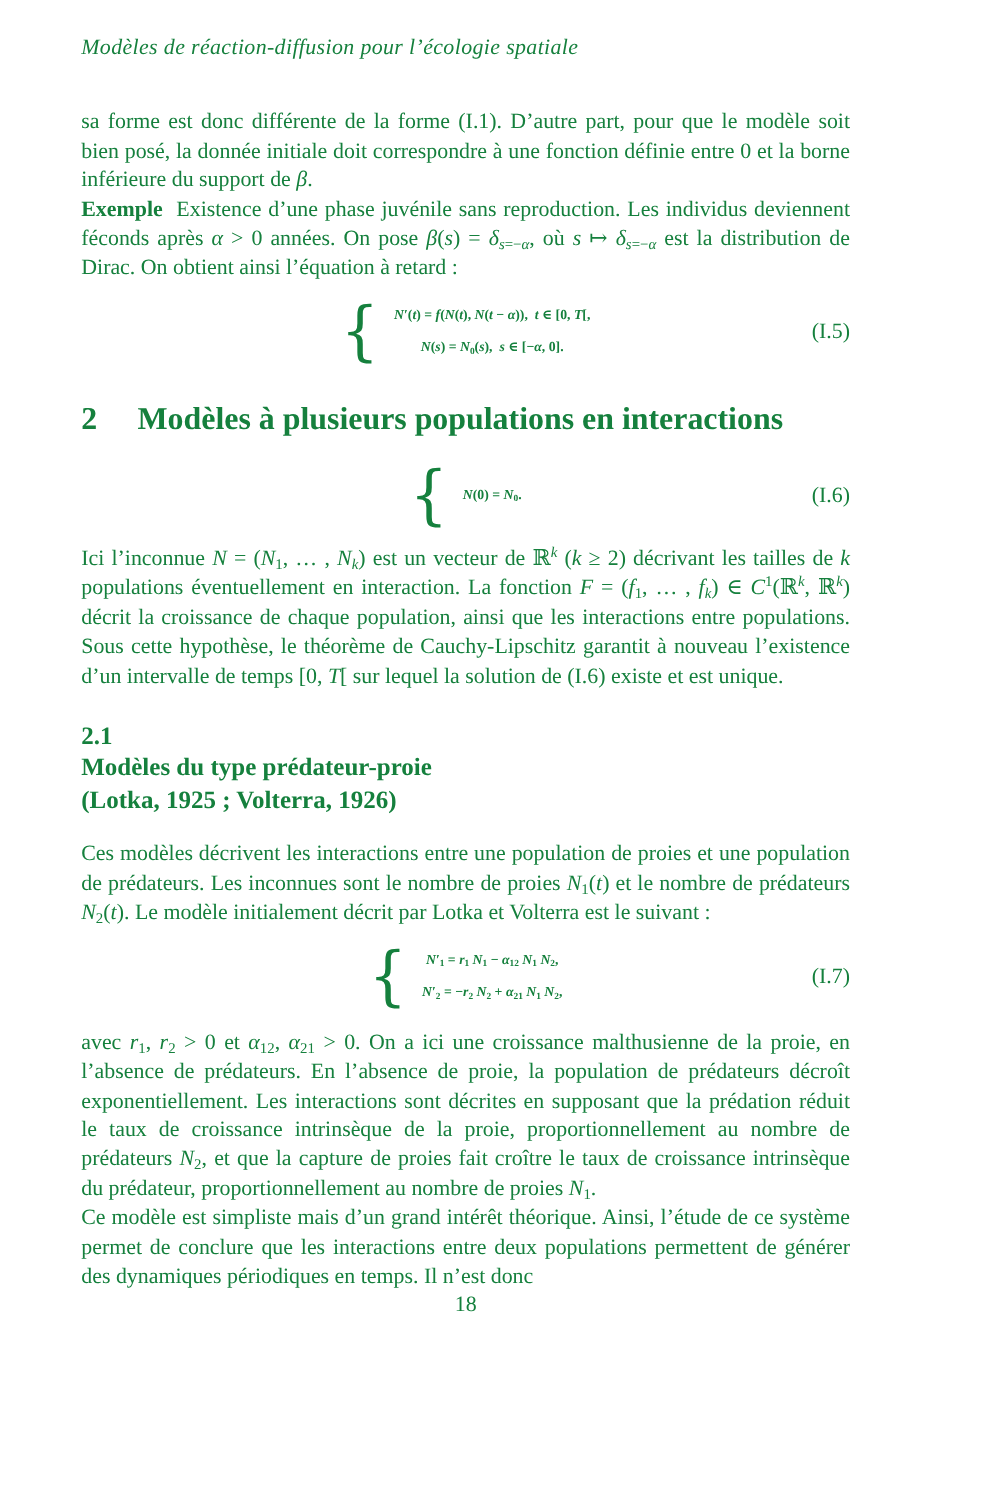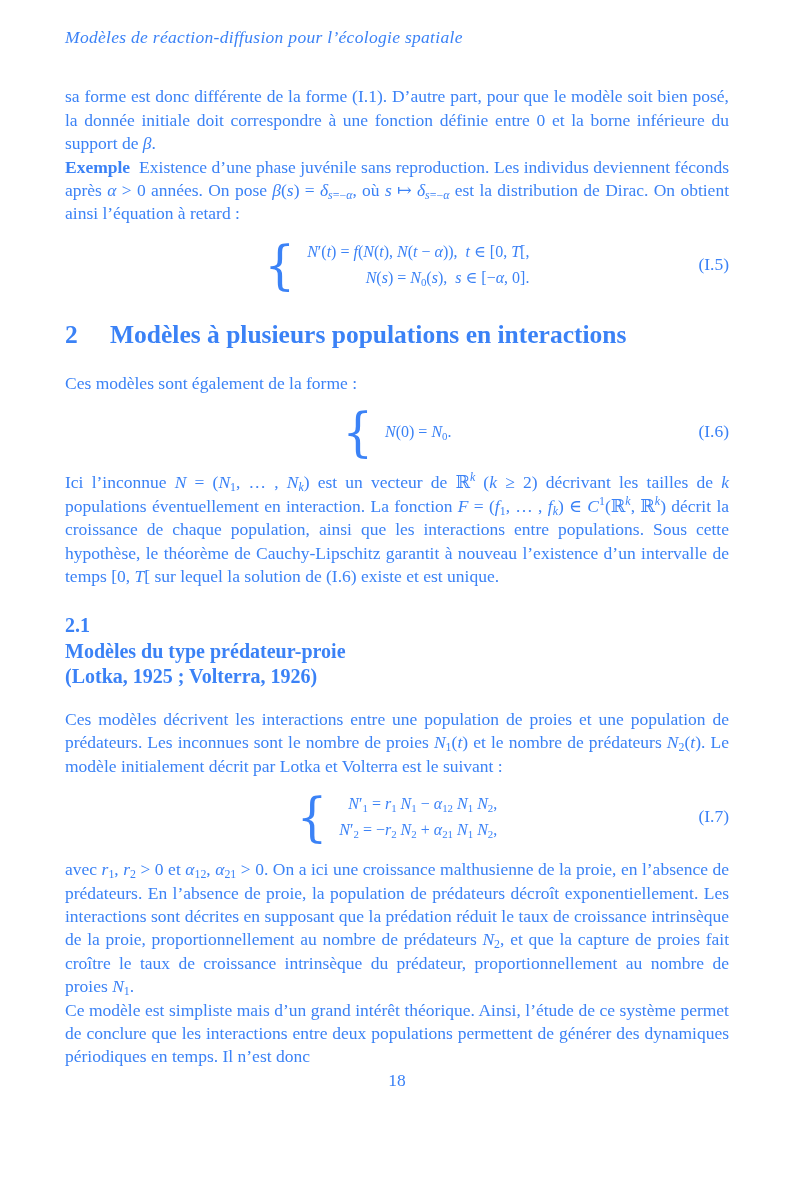--- a/index.html
+++ b/index.html
@@ -6,25 +6,25 @@
     margin: 0;
     padding: 0;
     background: #ffffff;
   }
   .page {
     position: relative;
     width: 800px;
     height: 1200px;
     box-sizing: border-box;
     background: #ffffff;
-    color: #3b82f6;
+    color: #15803d;
     font-family: "Liberation Serif", "DejaVu Serif", serif;
     font-size: 17.5px;
     line-height: 23.4px;
-    padding: 26px 71px 0 65px;
+    padding: 26px 120px 0 65px;
     overflow: hidden;
   }
   .running-header {
     font-style: italic;
     font-size: 17.5px;
     letter-spacing: 0.3px;
     margin: 0 0 36px 0;
     text-align: left;
   }
   p.body-par {
@@ -50,24 +50,25 @@
   }
   .eq-brace {
     font-family: "DejaVu Serif", serif;
     font-size: 48px;
     line-height: 1;
     font-weight: 400;
     margin-right: 12px;
     transform: scaleY(1.08);
   }
   .eq-lines {
-    text-align: right;
-    font-size: 16px;
+    text-align: center;
+    font-size: 11px;
     line-height: 26px;
     white-space: nowrap;
+    font-weight: bold;
   }
   .eq-num {
     position: absolute;
     right: 0;
     top: 50%;
     transform: translateY(-50%);
     text-align: center;
   }
 
   .sec-head {
@@ -118,21 +119,20 @@
       </div>
     </div>
     <span class="eq-num">(I.5)</span>
   </div>
 
   <div class="sec-head">
     <span class="head-num">2</span>
     <span>Modèles à plusieurs populations en interactions</span>
   </div>
 
-  <p class="body-par">Ces modèles sont également de la forme :</p>
 
   <div class="equation">
     <div class="eq-group">
       <span class="eq-brace">{</span>
       <div class="eq-lines">
         <div><i>N</i>(0) = <i>N</i><sub>0</sub>.</div>
       </div>
     </div>
     <span class="eq-num">(I.6)</span>
   </div>

